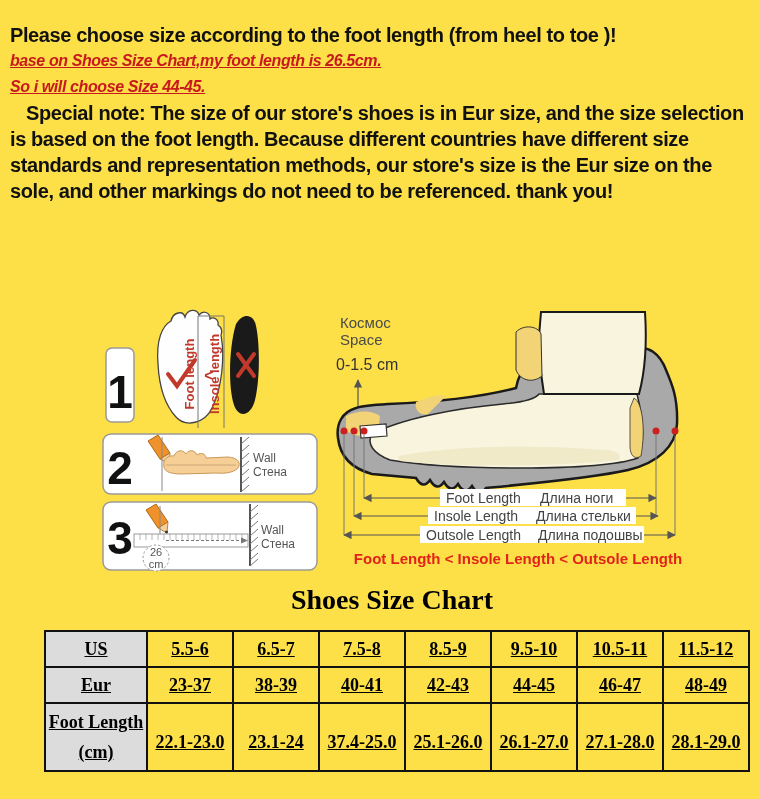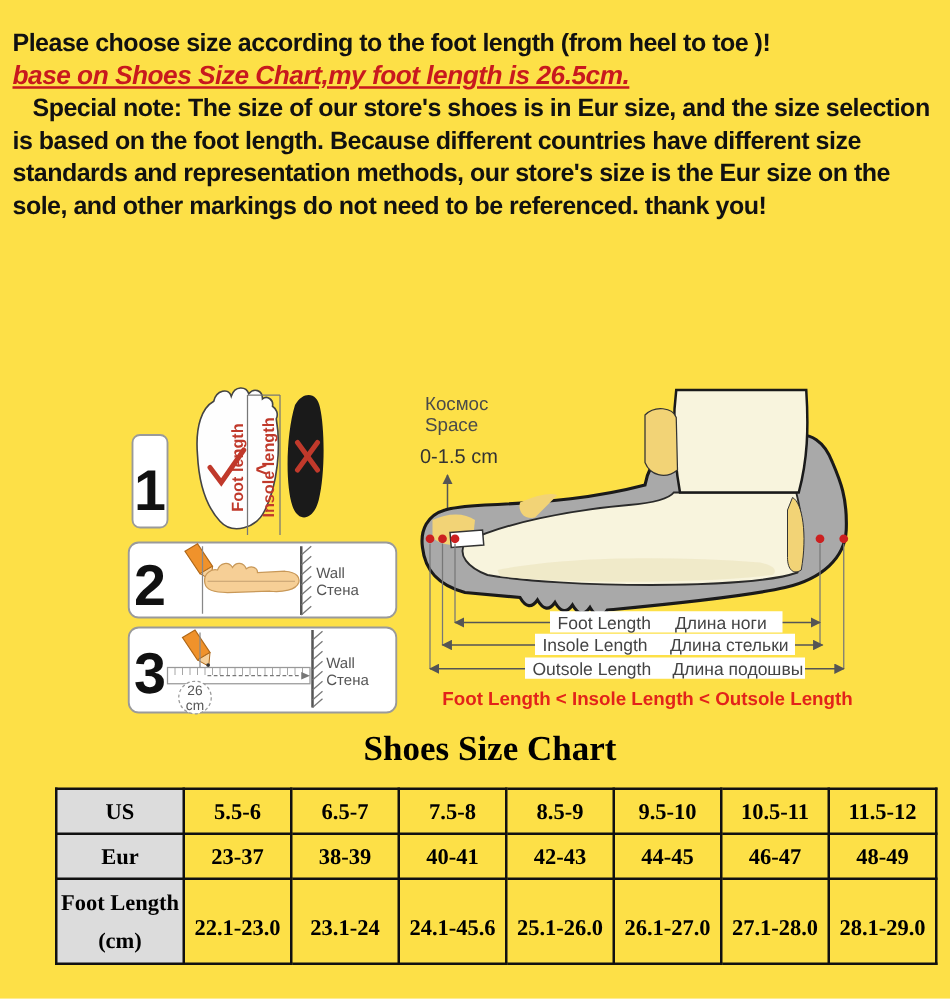--- a/index.html
+++ b/index.html
@@ -1,31 +1,31 @@
 <!DOCTYPE html>
 <html><head>
 <meta charset="utf-8">
 <style>
   html,body{margin:0;padding:0;background:#fff;}
   .page{position:relative;width:760px;height:799px;background:#fde047;overflow:hidden;
         font-family:"Liberation Sans",sans-serif;}
   .intro{position:absolute;left:0;top:0;width:748px;padding:22px 4px 0 10px;
          font-weight:bold;font-size:20px;line-height:26px;color:#111;letter-spacing:-0.4px;}
   .intro p{margin:0;}
-  .red-ex{color:#c8191e;font-style:italic;text-decoration:underline;font-size:21px;}
+  .red-ex{color:#c8191e;font-style:italic;text-decoration:underline;font-size:16px;}
   .squiggle{border-bottom:2px dotted #cf4a4a;padding-bottom:0;}
   .special{text-indent:16px;}
   .diagram-left{position:absolute;left:98px;top:302px;}
   .diagram-right{position:absolute;left:328px;top:298px;}
   .chart-title{position:absolute;top:584px;left:0;width:100%;text-align:center;
                font-family:"Liberation Serif",serif;font-weight:bold;font-size:28px;color:#000;
                transform:translateX(12px);}
   table.size-table{position:absolute;top:630px;left:44px;border-collapse:collapse;
         font-family:"Liberation Serif",serif;font-weight:bold;font-size:18px;color:#000;
-        table-layout:fixed;}
+        table-layout:fixed;text-decoration:underline;}
   .size-table th,.size-table td{border:2px solid #111;text-align:center;vertical-align:middle;padding:0;}
   .size-table th{background:#dcdcdc;width:100px;}
   .size-table td{width:84px;border-radius:17px;}
   .size-table tr.r1,.size-table tr.r2{height:36px;}
   .size-table tr.r3{height:68px;}
   .size-table tr.r3 td{padding-top:10px;}
   .th2line{line-height:30px;}
   
   svg text{font-family:"Liberation Sans",sans-serif;}
   .step-num{font-size:46px;font-weight:bold;fill:#111;text-anchor:middle;}
@@ -35,20 +35,21 @@
   .space-t{font-size:15px;fill:#4a4a4a;}
 </style>
 </head>
 <body>
 
 <div class="page">
 
   <div class="intro">
     <p>Please choose size according to the foot length (from heel to toe )!</p>
     <p class="red-ex">base on Shoes Size Chart,my foot length is 26.5cm.</p>
+    <p class="red-ex">So i will choose Size 44-45.</p>
     <p class="special">Special note: The size of our store's shoes is in Eur size, and the size selection is based on the foot length. Because different countries have different size standards and representation methods, our store's size is the Eur size on the sole, and other markings do not need to be referenced. thank you!</p>
   </div>
 
   <svg class="diagram-left" width="222" height="272" viewBox="0 0 222 272">
 
     <g>
       <rect x="8" y="46" width="28" height="74" rx="6" fill="#fff" stroke="#9a9a9a" stroke-width="1.5"></rect>
       <text class="step-num" x="22" y="106">1</text>
       <path fill="#fefefe" stroke="#444" stroke-width="1.3" d="M60 62 C58 38 64 24 73 19 C75 10 85 8 87 15 C90 6 99 7 101 13 C105 8 112 10 112 17 C116 14 121 18 120 23 C123 25 125 29 123 33 C127 55 124 86 114 106 C107 121 88 126 78 115 C66 102 61 82 60 62 Z"></path>
       <path fill="none" stroke="#c0392b" stroke-width="4" stroke-linecap="round" d="M70 72 L79 84 L97 58"></path>
@@ -236,21 +237,21 @@
       <td>46-47</td>
       <td>48-49</td>
     </tr>
     <tr class="r3">
       <th>
         <div class="th2line">Foot Length</div>
         <div class="th2line">(cm)</div>
       </th>
       <td>22.1-23.0</td>
       <td>23.1-24</td>
-      <td>24.1-45.6</td>
+      <td>37.4-25.0</td>
       <td>25.1-26.0</td>
       <td>26.1-27.0</td>
       <td>27.1-28.0</td>
       <td>28.1-29.0</td>
     </tr>
   </tbody>
     </table>
 
 </div>
 

